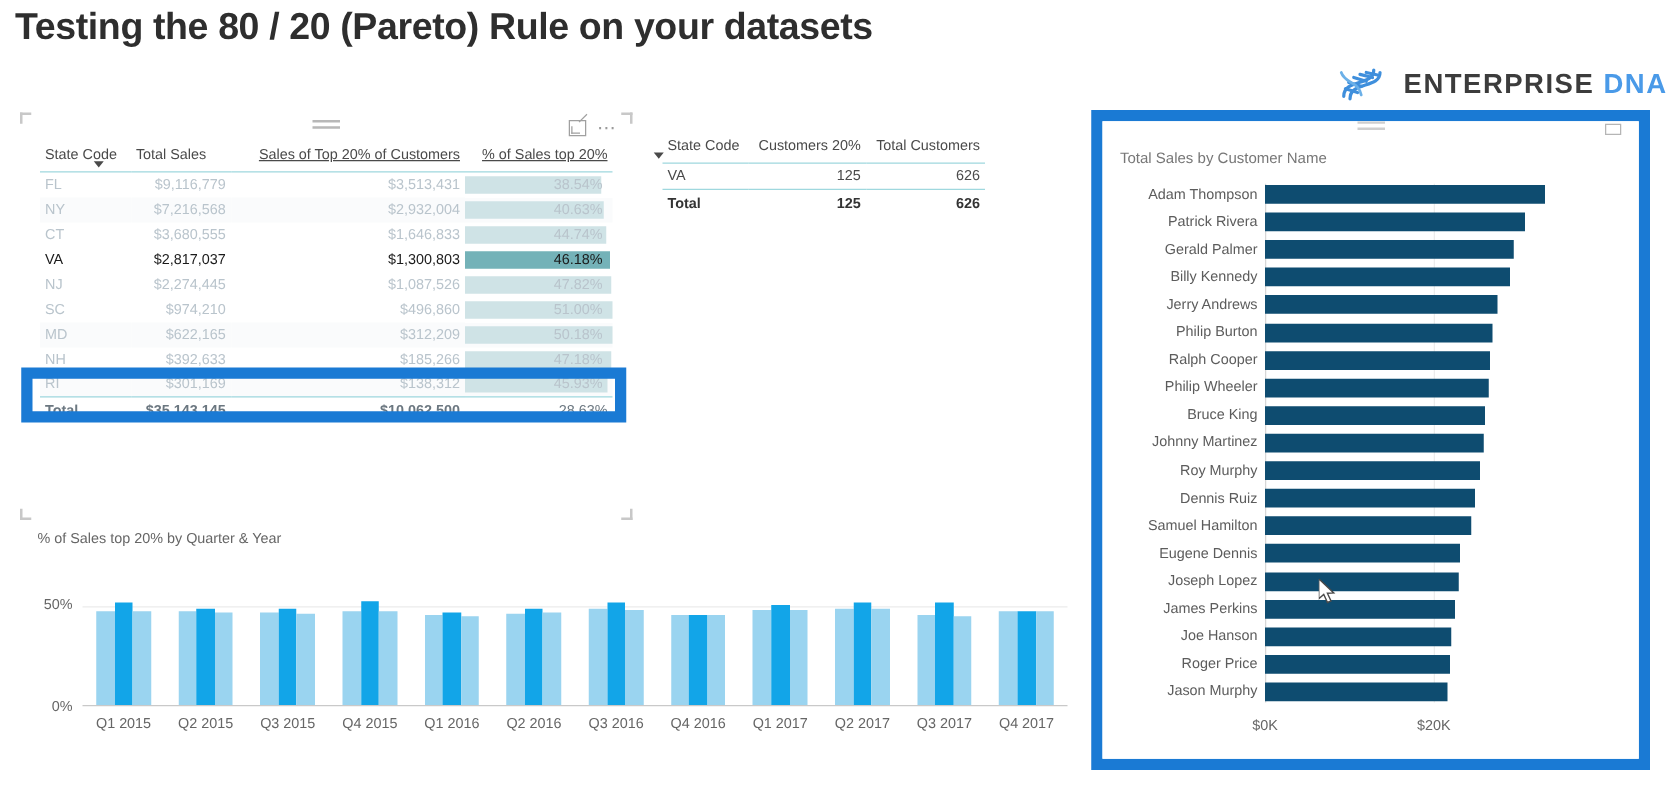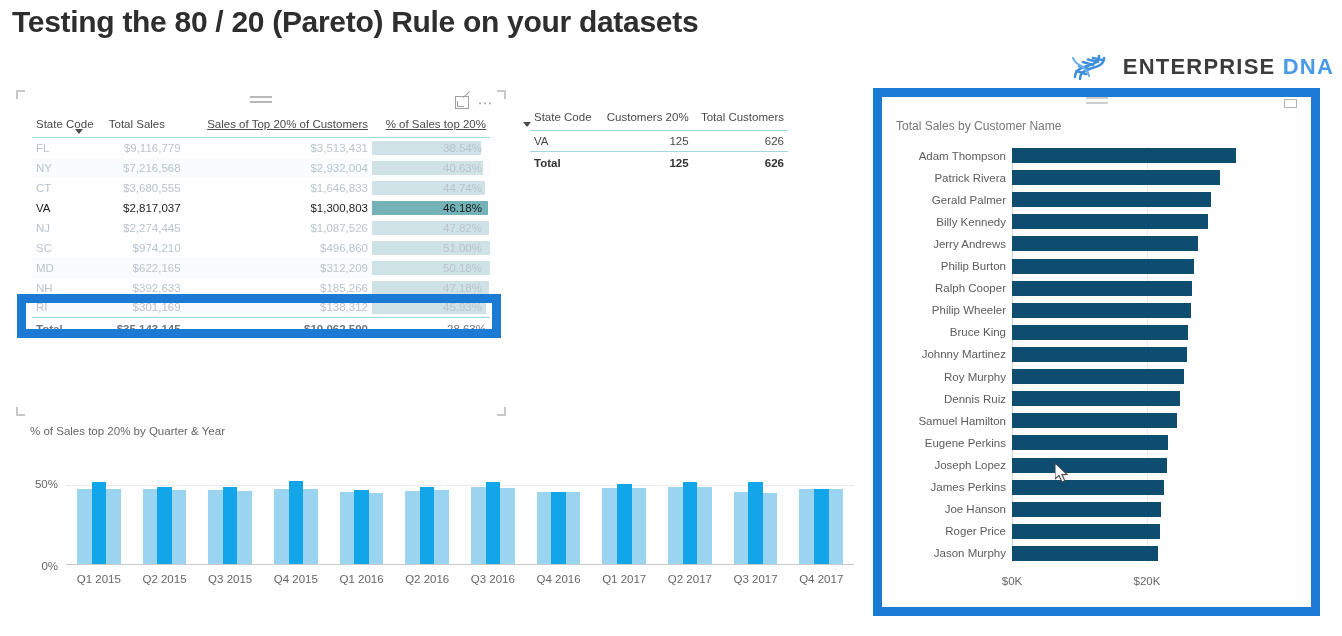--- a/index.html
+++ b/index.html
@@ -696,21 +696,21 @@
           </div>
           <div class="bc-row">
             <div class="bc-label">Dennis Ruiz</div>
             <div class="bc-bar" style="width: 62.5%; background: rgb(14, 76, 112);"></div>
           </div>
           <div class="bc-row">
             <div class="bc-label">Samuel Hamilton</div>
             <div class="bc-bar" style="width: 61.4286%; background: rgb(14, 76, 112);"></div>
           </div>
           <div class="bc-row">
-            <div class="bc-label">Eugene Perkins</div>
+            <div class="bc-label">Eugene Dennis</div>
             <div class="bc-bar" style="width: 57.8571%; background: rgb(14, 76, 112);"></div>
           </div>
           <div class="bc-row">
             <div class="bc-label">Joseph Lopez</div>
             <div class="bc-bar" style="width: 57.5%; background: rgb(14, 76, 112);"></div>
           </div>
           <div class="bc-row">
             <div class="bc-label">James Perkins</div>
             <div class="bc-bar" style="width: 56.4286%; background: rgb(14, 76, 112);"></div>
           </div>

